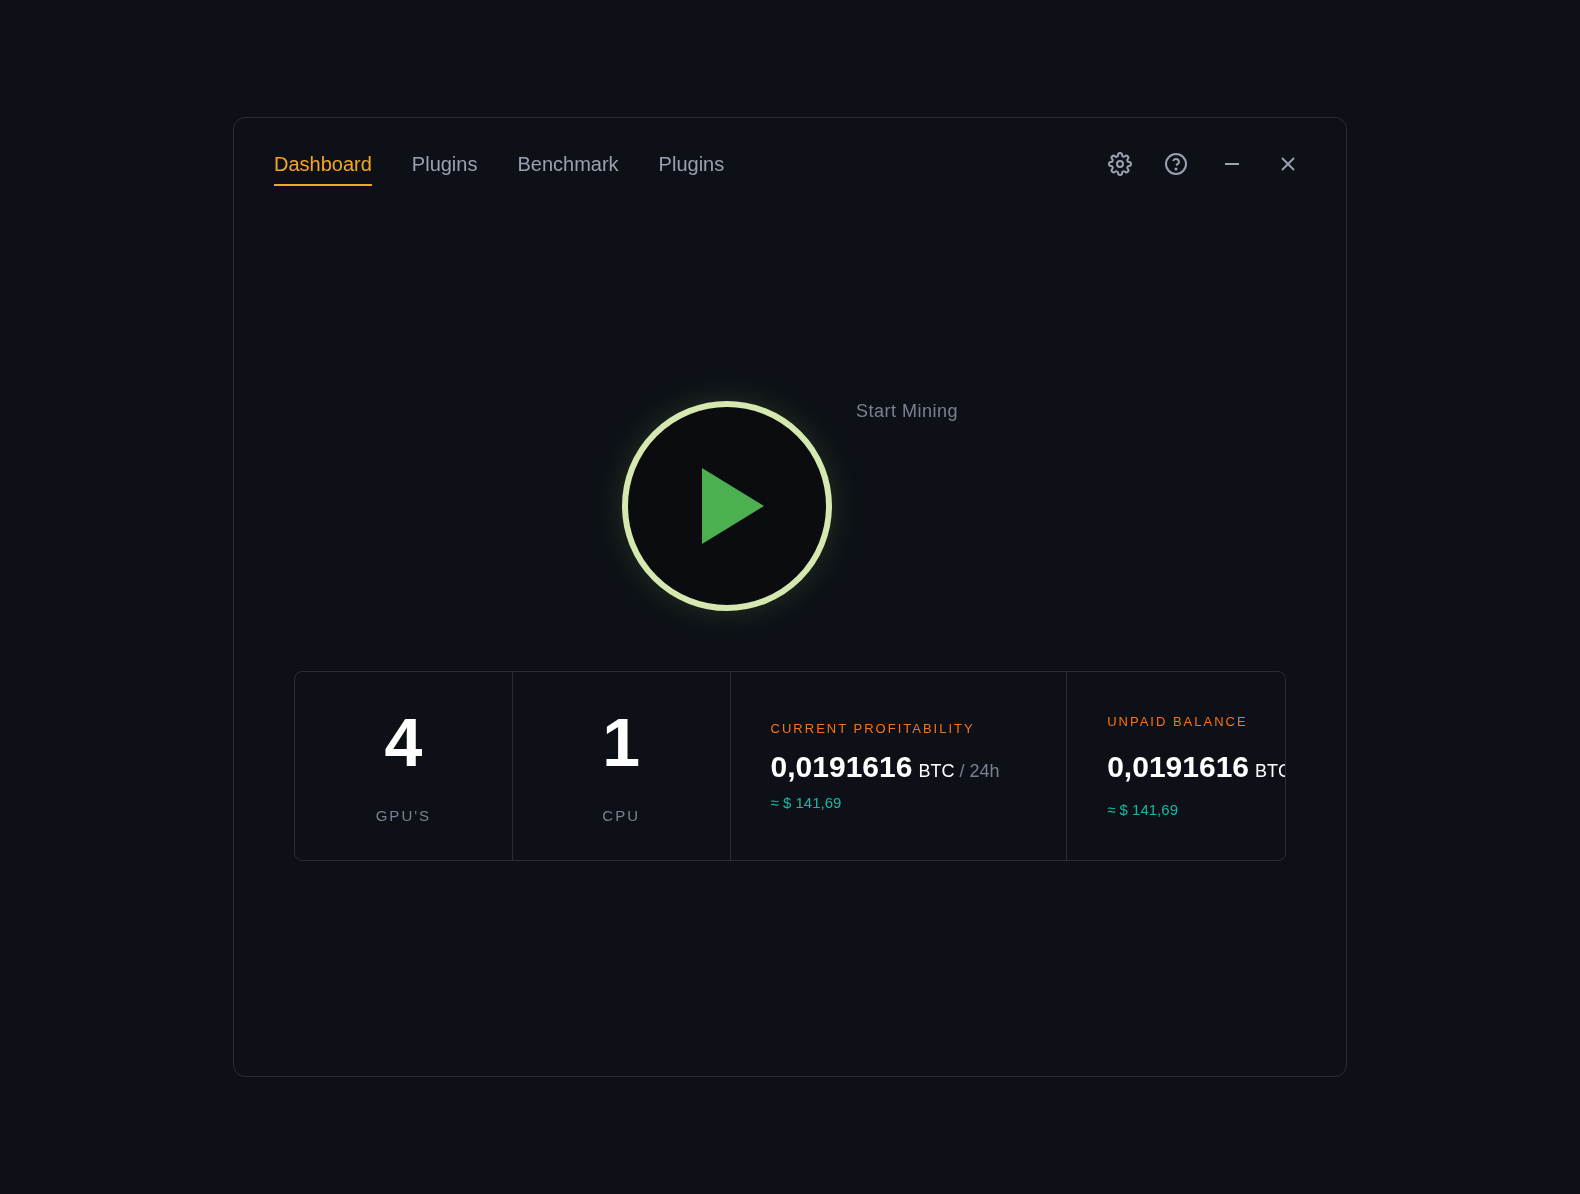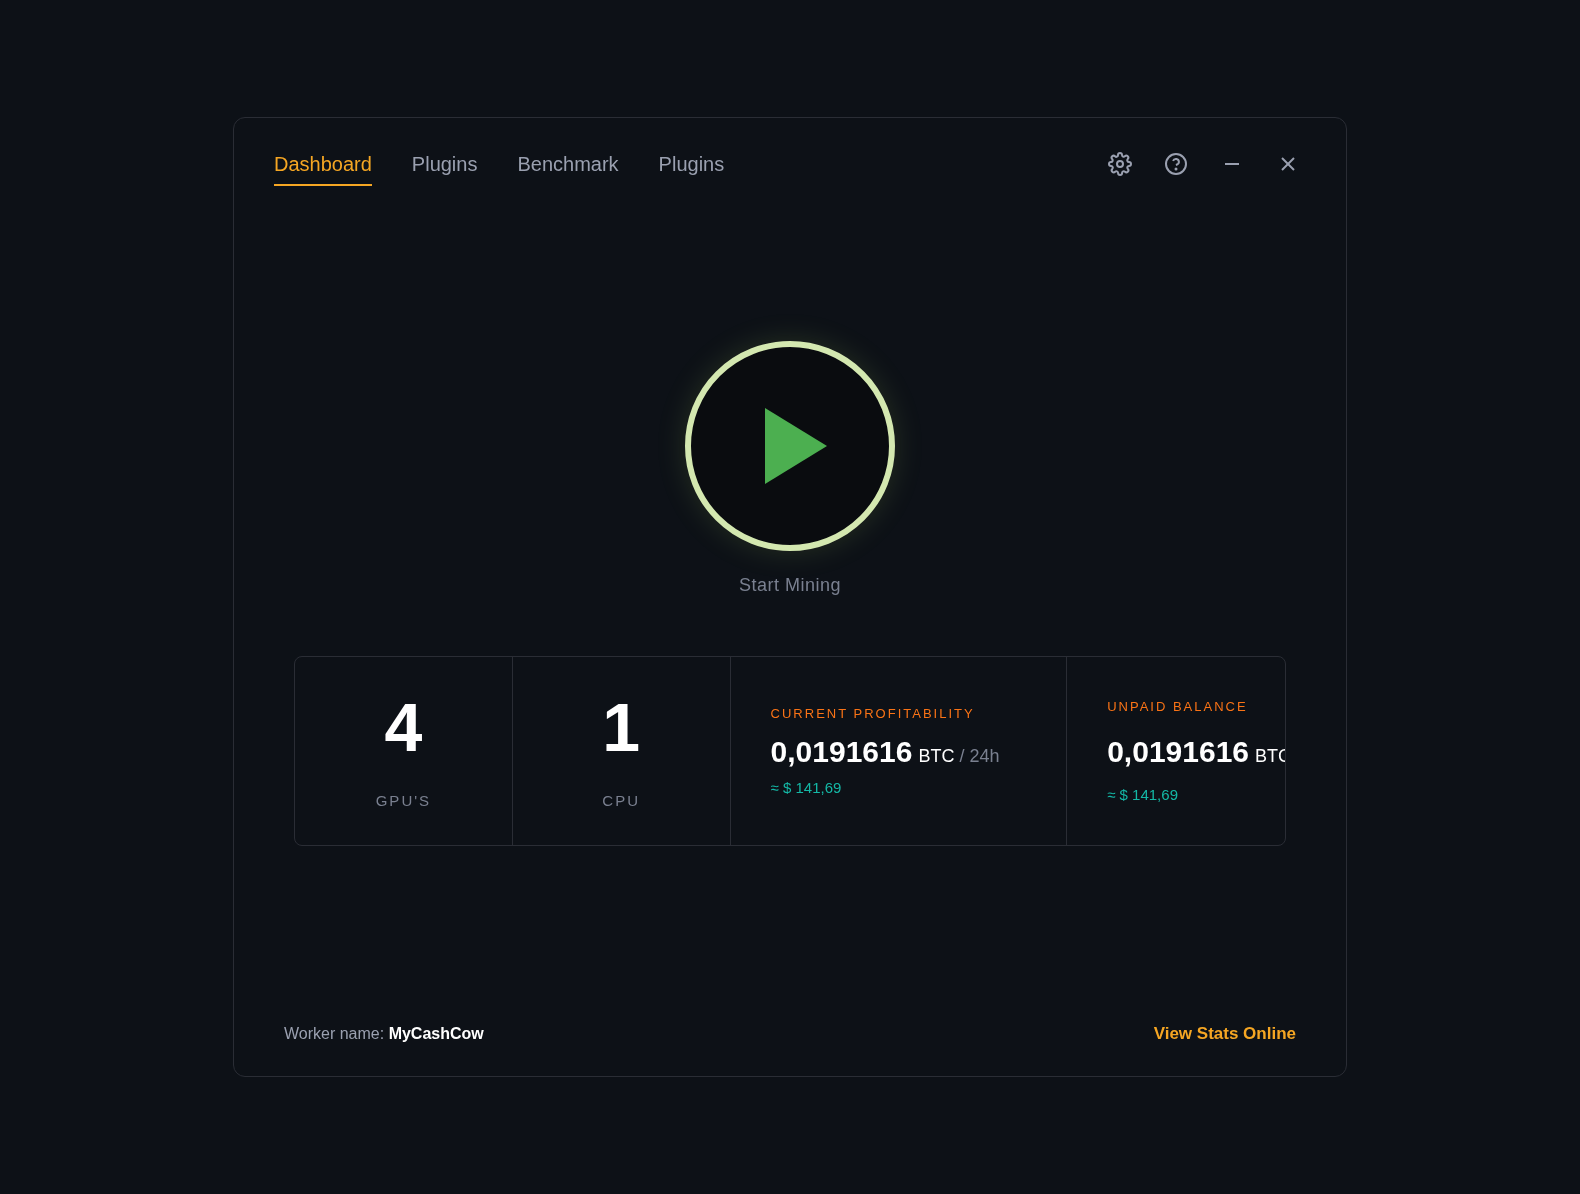--- a/index.html
+++ b/index.html
@@ -72,22 +72,22 @@
       flex: 1;
       display: flex;
       flex-direction: column;
       align-items: center;
       justify-content: center;
       padding: 0 60px;
     }
     
     .play-button-wrapper {
       display: flex;
-      flex-direction: column;
-      align-items: center;
+      flex-direction: row;
+      align-items: flex-start;
       gap: 24px;
       margin-bottom: 60px;
     }
     .play-circle-outer {
       width: 210px;
       height: 210px;
       border-radius: 50%;
       border: 6px solid #d4e8b0;
       background: #0a0c0f;
       display: flex;
@@ -278,20 +278,14 @@
         <div class="stat-section-label">UNPAID BALANCE</div>
         <div class="stat-value-main">
           <span>0,0191616</span><span class="unit">BTC</span>
         </div>
         <div class="stat-value-sub">≈ $ 141,69</div>
       </div>
 
     </div>
   </div>
 
-  <footer class="footer">
-    <div class="worker-label">
-      <span>Worker name: </span><strong>MyCashCow</strong>
-    </div>
-    <a class="view-stats-link">View Stats Online</a>
-  </footer>
 
 </div>
 
 </body></html>

